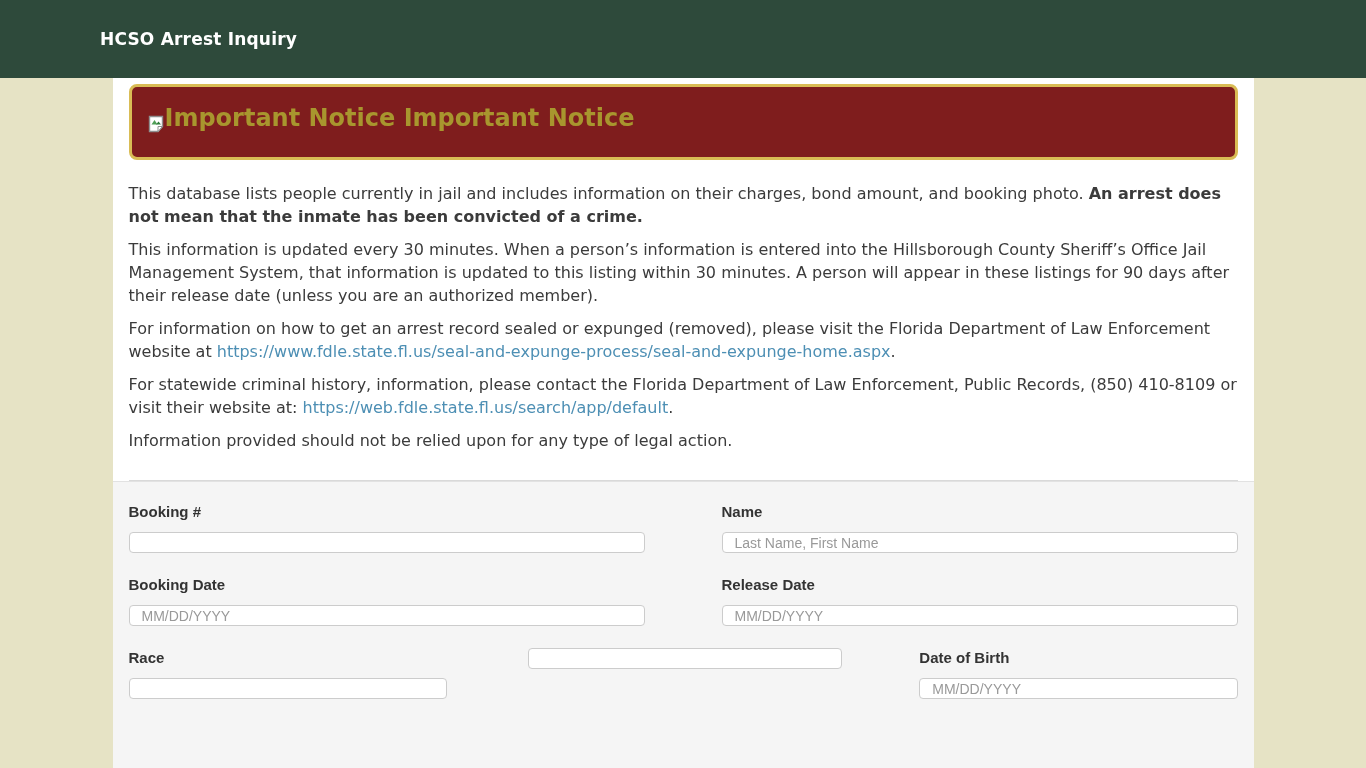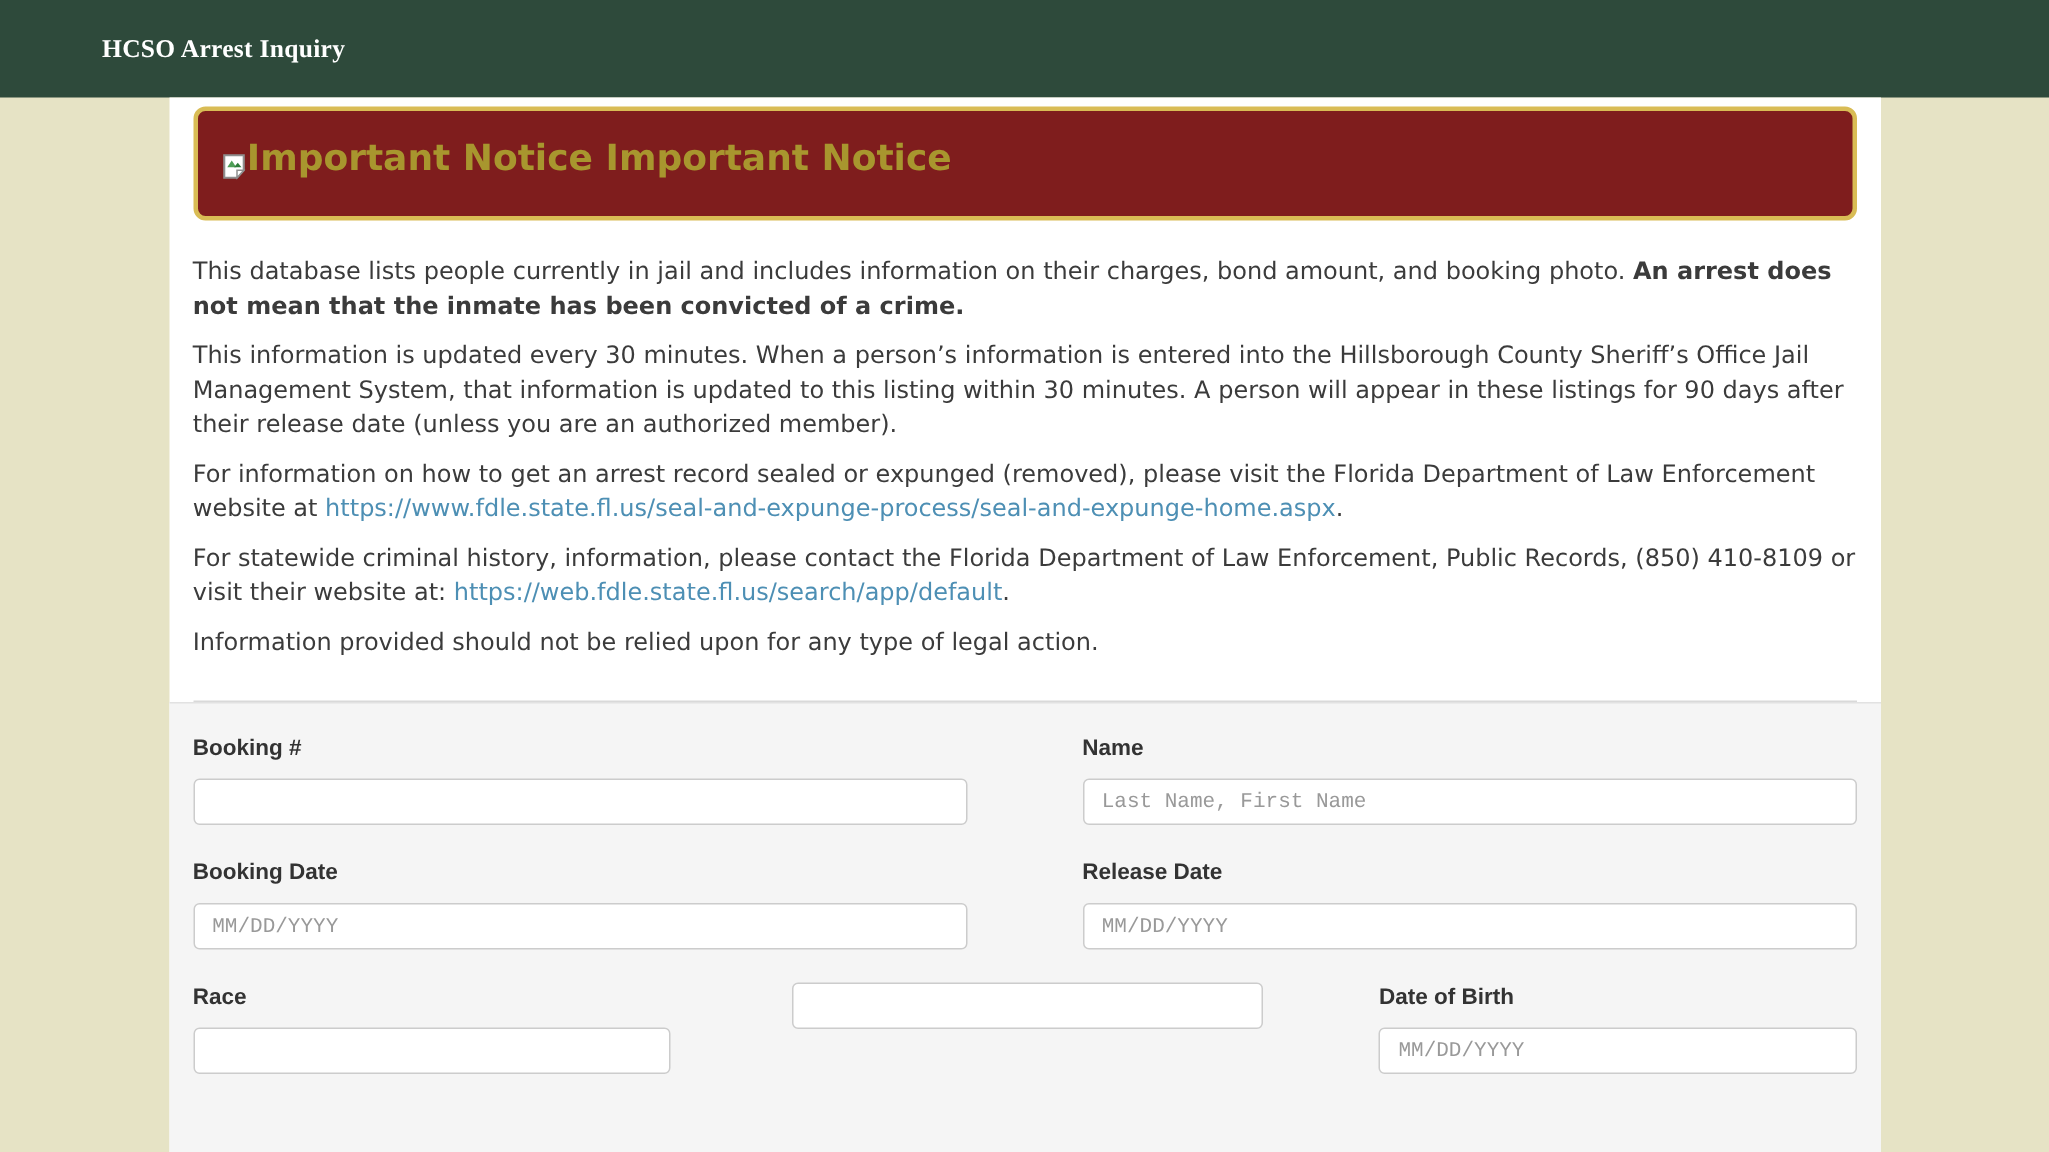--- a/index.html
+++ b/index.html
@@ -4,26 +4,25 @@
 <style>
   * { box-sizing: border-box; }
   html, body {
     margin: 0; padding: 0;
     width: 1366px; height: 768px;
     overflow: hidden;
     background: #e6e3c5;
     font-family: "DejaVu Sans", sans-serif;
   }
   .topbar {
-    height: 65px;
+    height: 78px;
     background: #2e4a3b;
     display: flex;
     align-items: center;
-    padding-left: 68px;
-    font-family: Liberation Serif, serif;
+    padding-left: 100px;
   }
   .topbar .brand {
     color: #ffffff;
     font-size: 17px;
     font-weight: bold;
     letter-spacing: 0.2px;
   }
   .page {
     width: 1141px;
     margin: 0 auto;
@@ -108,24 +107,24 @@
     display: block;
     font-family: "Liberation Sans", sans-serif;
     font-size: 15px;
     font-weight: bold;
     color: #333333;
     line-height: 20px;
     margin-bottom: 10px;
   }
   .text-input {
     width: 100%;
-    height: 31px;
+    height: 21px;
     padding: 5px 12px;
     font-size: 14px;
-    font-family: Liberation Mono, monospace;
+    font-family: Liberation Sans, sans-serif;
     color: #404040;
     background: #ffffff;
     border: 1px solid #cccccc;
     border-radius: 4px;
     outline: none;
   }
   .text-input::placeholder {
     color: #999999;
     opacity: 1;
   }

